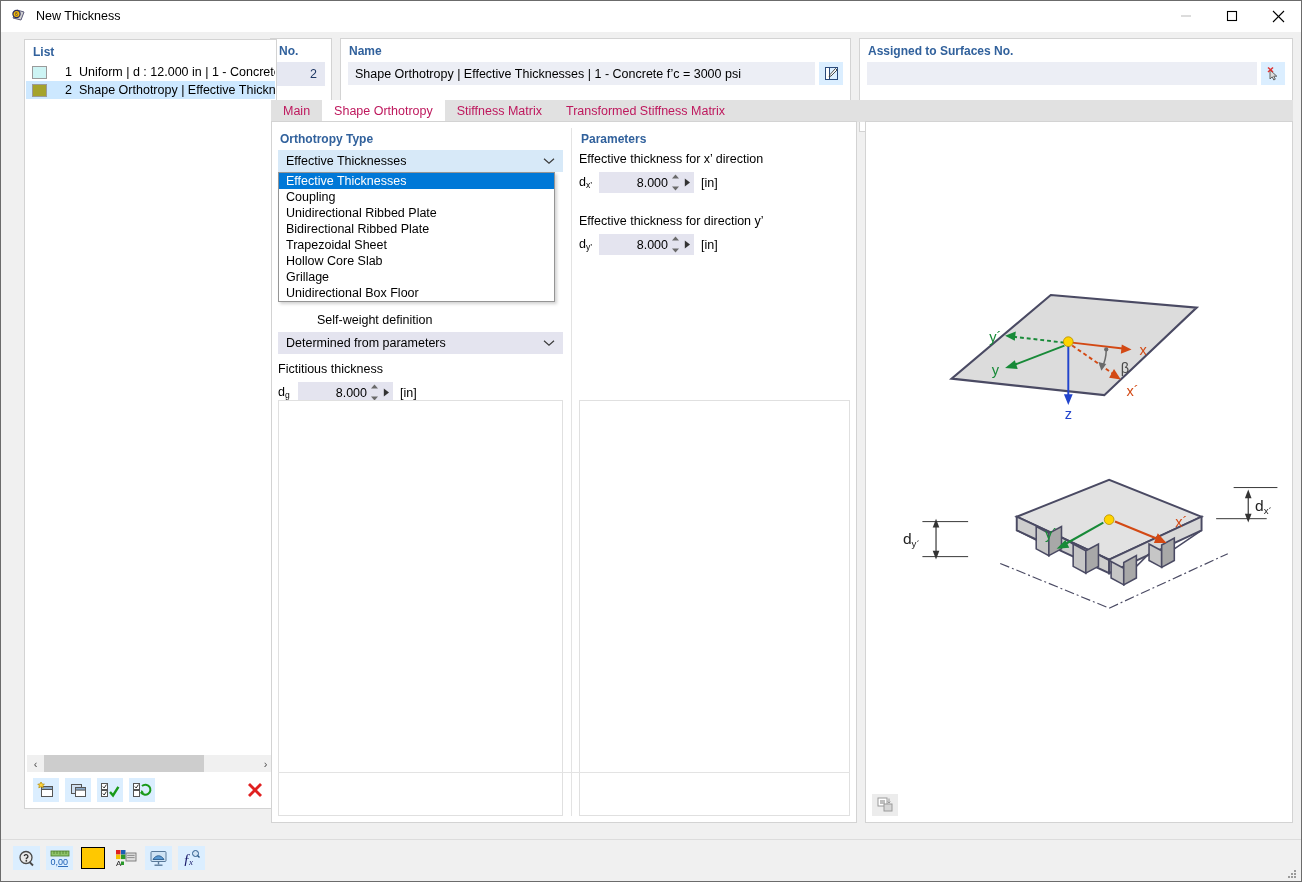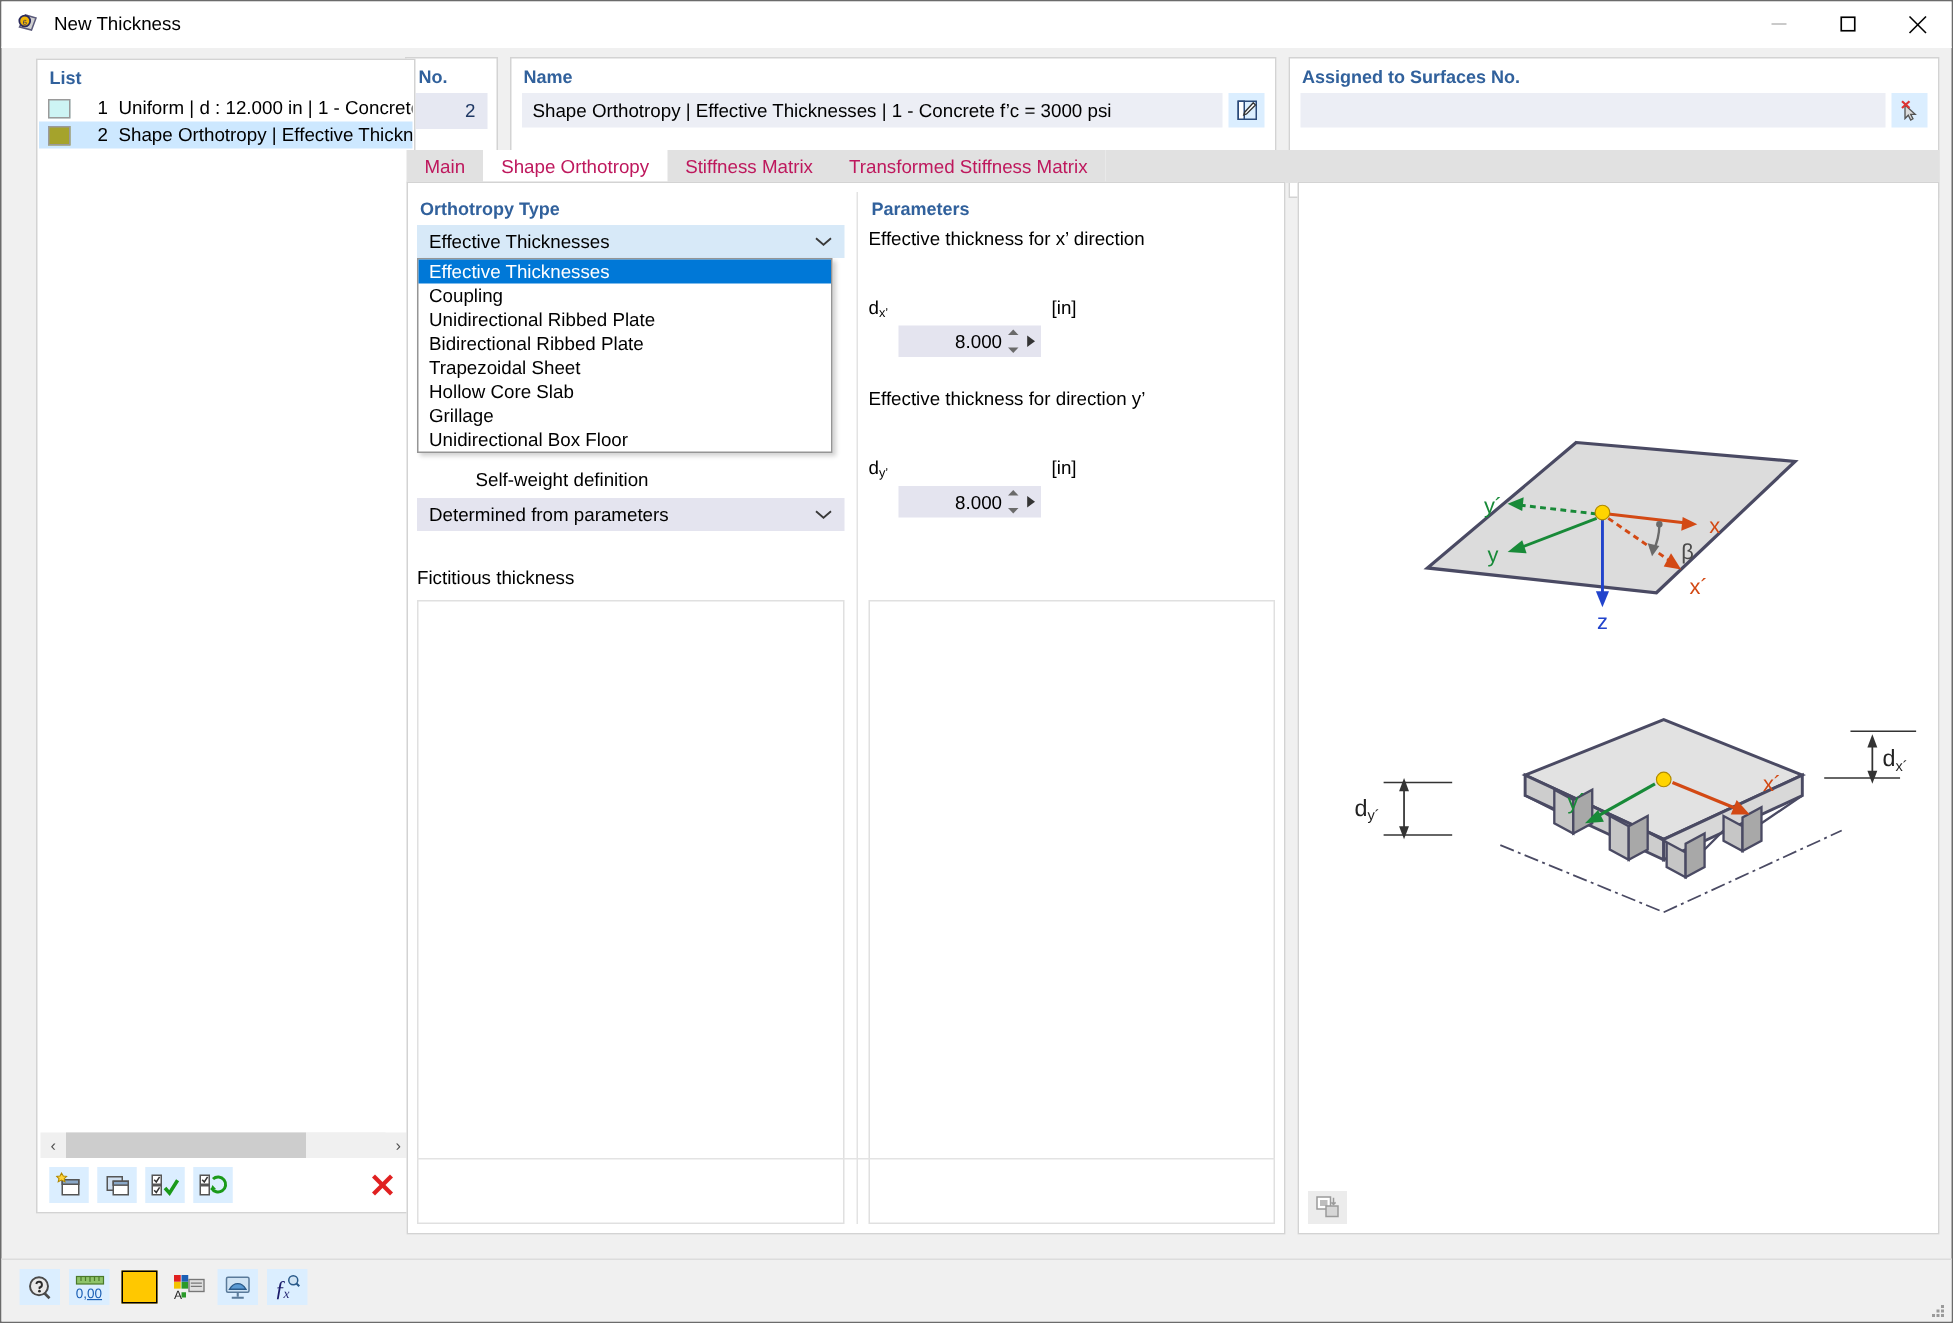--- a/index.html
+++ b/index.html
@@ -75,21 +75,21 @@
   .subbox { border:1px solid #e0e0e0; background:#fff; }
 
   .combo { height:22px; background:#d7e9f8; display:flex; align-items:center; padding-left:8px; font-size:12.5px; position:relative;}
   .combo .chev { position:absolute; right:8px; top:0; height:22px; display:flex; align-items:center; color:#444; }
   .combo.plain { background:#e4e4ef; }
   .dropdown { position:absolute; left:0; top:22px; width:277px; background:#fff; border:1px solid #959595; z-index:40; box-shadow:2px 2px 3px rgba(0,0,0,0.18);}
   .dditem { height:16px; display:flex; align-items:center; padding-left:7px; font-size:12.5px; }
   .dditem.sel { background:#0078d7; color:#fff; }
 
   .fieldlabel { font-size:12.5px; color:#000; }
-  .spin { height:21px; background:#e4e4ef; display:flex; align-items:center; justify-content:flex-end; position:relative;margin-top:45px; }
+  .spin { height:21px; background:#e4e4ef; display:flex; align-items:center; justify-content:flex-end; position:relative; }
   .spin .val { padding-right:26px; font-size:12.5px;}
   .spin .arrows { position:absolute; right:14px; top:2px; width:9px; height:17px; display:flex; flex-direction:column; justify-content:space-between; align-items:center;}
   .spin .play { position:absolute; right:3px; top:0; height:21px; display:flex; align-items:center; font-size:9px; color:#333;}
   .unit { font-size:12.5px; margin-left:7px;}
 
   .sub { font-size:8.5px; vertical-align:-2px; }
 
   
   .bottombar { position:absolute; left:0; right:0; bottom:0; height:42px; background:#f0f0f0; border-top:1px solid #dcdcdc;}
   .bbtools { position:absolute; left:12px; top:6px; display:flex; gap:6px; }
@@ -276,21 +276,21 @@
         <div style="margin-top:141px;margin-left:39px;" class="fieldlabel">Self-weight definition</div>
         <div class="combo plain" style="margin-top:5px;">
           <span>Determined from parameters</span>
           <span class="chev">
             <svg width="12" height="8" viewBox="0 0 12 8">
                 <path d="M1 1.8 L6 6.2 L11 1.8" fill="none" stroke="#3a3a3a" stroke-width="1.2"></path>
               </svg>
           </span>
         </div>
 
-        <div class="fieldlabel" style="margin-top:24px;">Fictitious thickness</div>
+        <div class="fieldlabel" style="margin-top:8px;">Fictitious thickness</div>
         <div style="display:flex; align-items:center; margin-top:6px;">
           <span style="width:20px;"><span>d</span><span class="sub">g</span></span>
           <div class="spin" style="width:95px;">
             <span class="val">8.000</span>
             <span class="arrows">
               <svg width="9" height="5" viewBox="0 0 9 5">
                   <path d="M4.5 0.6 L8 4.4 L1 4.4 Z" fill="#6a6a6a"></path>
                 </svg>
               <svg width="9" height="5" viewBox="0 0 9 5">
                   <path d="M4.5 4.4 L1 0.6 L8 0.6 Z" fill="#6a6a6a"></path>

